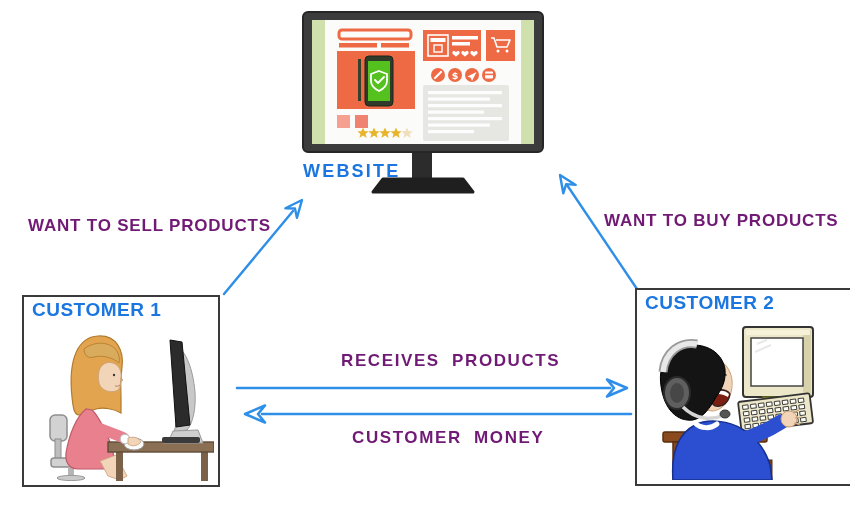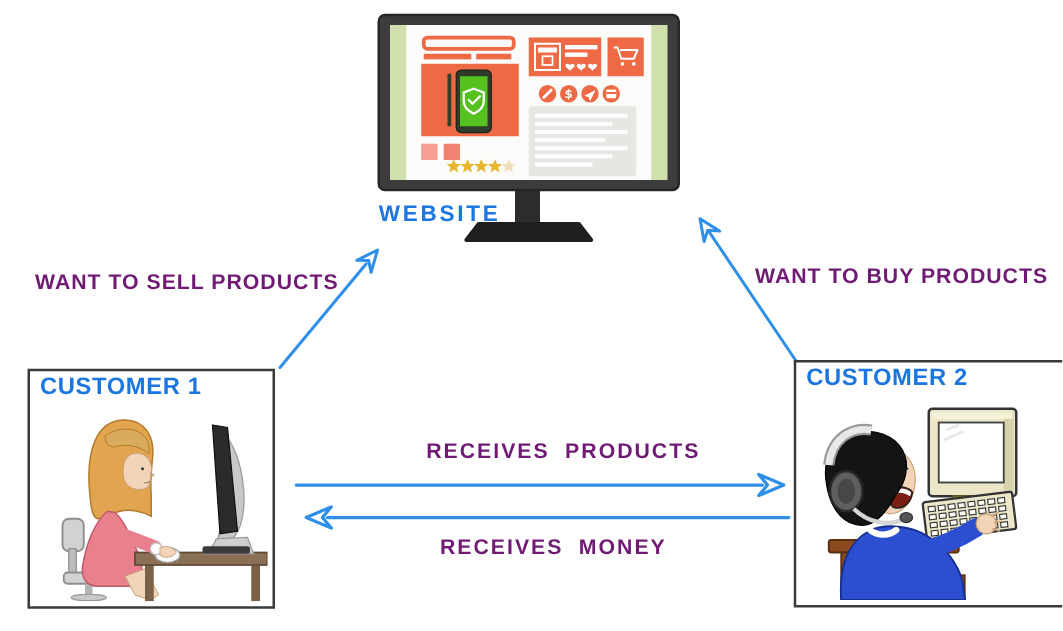--- a/index.html
+++ b/index.html
@@ -152,21 +152,21 @@
           <rect x="133" y="125" width="46" height="3.2"></rect>
         </g>
       </g>
     </svg>
   </div>
 
   <div class="website-lbl">WEBSITE</div>
   <div class="lbl" id="lbl-sell">WANT TO SELL PRODUCTS</div>
   <div class="lbl wide" id="lbl-products">RECEIVES PRODUCTS</div>
   <div class="lbl" id="lbl-buy">WANT TO BUY PRODUCTS</div>
-  <div class="lbl wide" id="lbl-money">RECEIVES MONEY</div>
+  <div class="lbl wide" id="lbl-money">CUSTOMER MONEY</div>
 
   <div class="cust-box" id="box-c1">
     <svg width="190" height="184" viewBox="0 0 190 184">
 
       <g>
         <rect x="26" y="118" width="17" height="26" rx="5" fill="#d2d2d2" stroke="#8e8e8e" stroke-width="1.5"></rect>
         <rect x="31" y="142" width="6" height="22" fill="#bdbdbd" stroke="#8e8e8e"></rect>
         <rect x="27" y="161" width="42" height="9" rx="3" fill="#d2d2d2" stroke="#8e8e8e" stroke-width="1.5"></rect>
         <rect x="44" y="170" width="6" height="10" fill="#b5b5b5"></rect>
         <ellipse cx="47" cy="181" rx="14" ry="2.6" fill="#c9c9c9" stroke="#9a9a9a"></ellipse>

